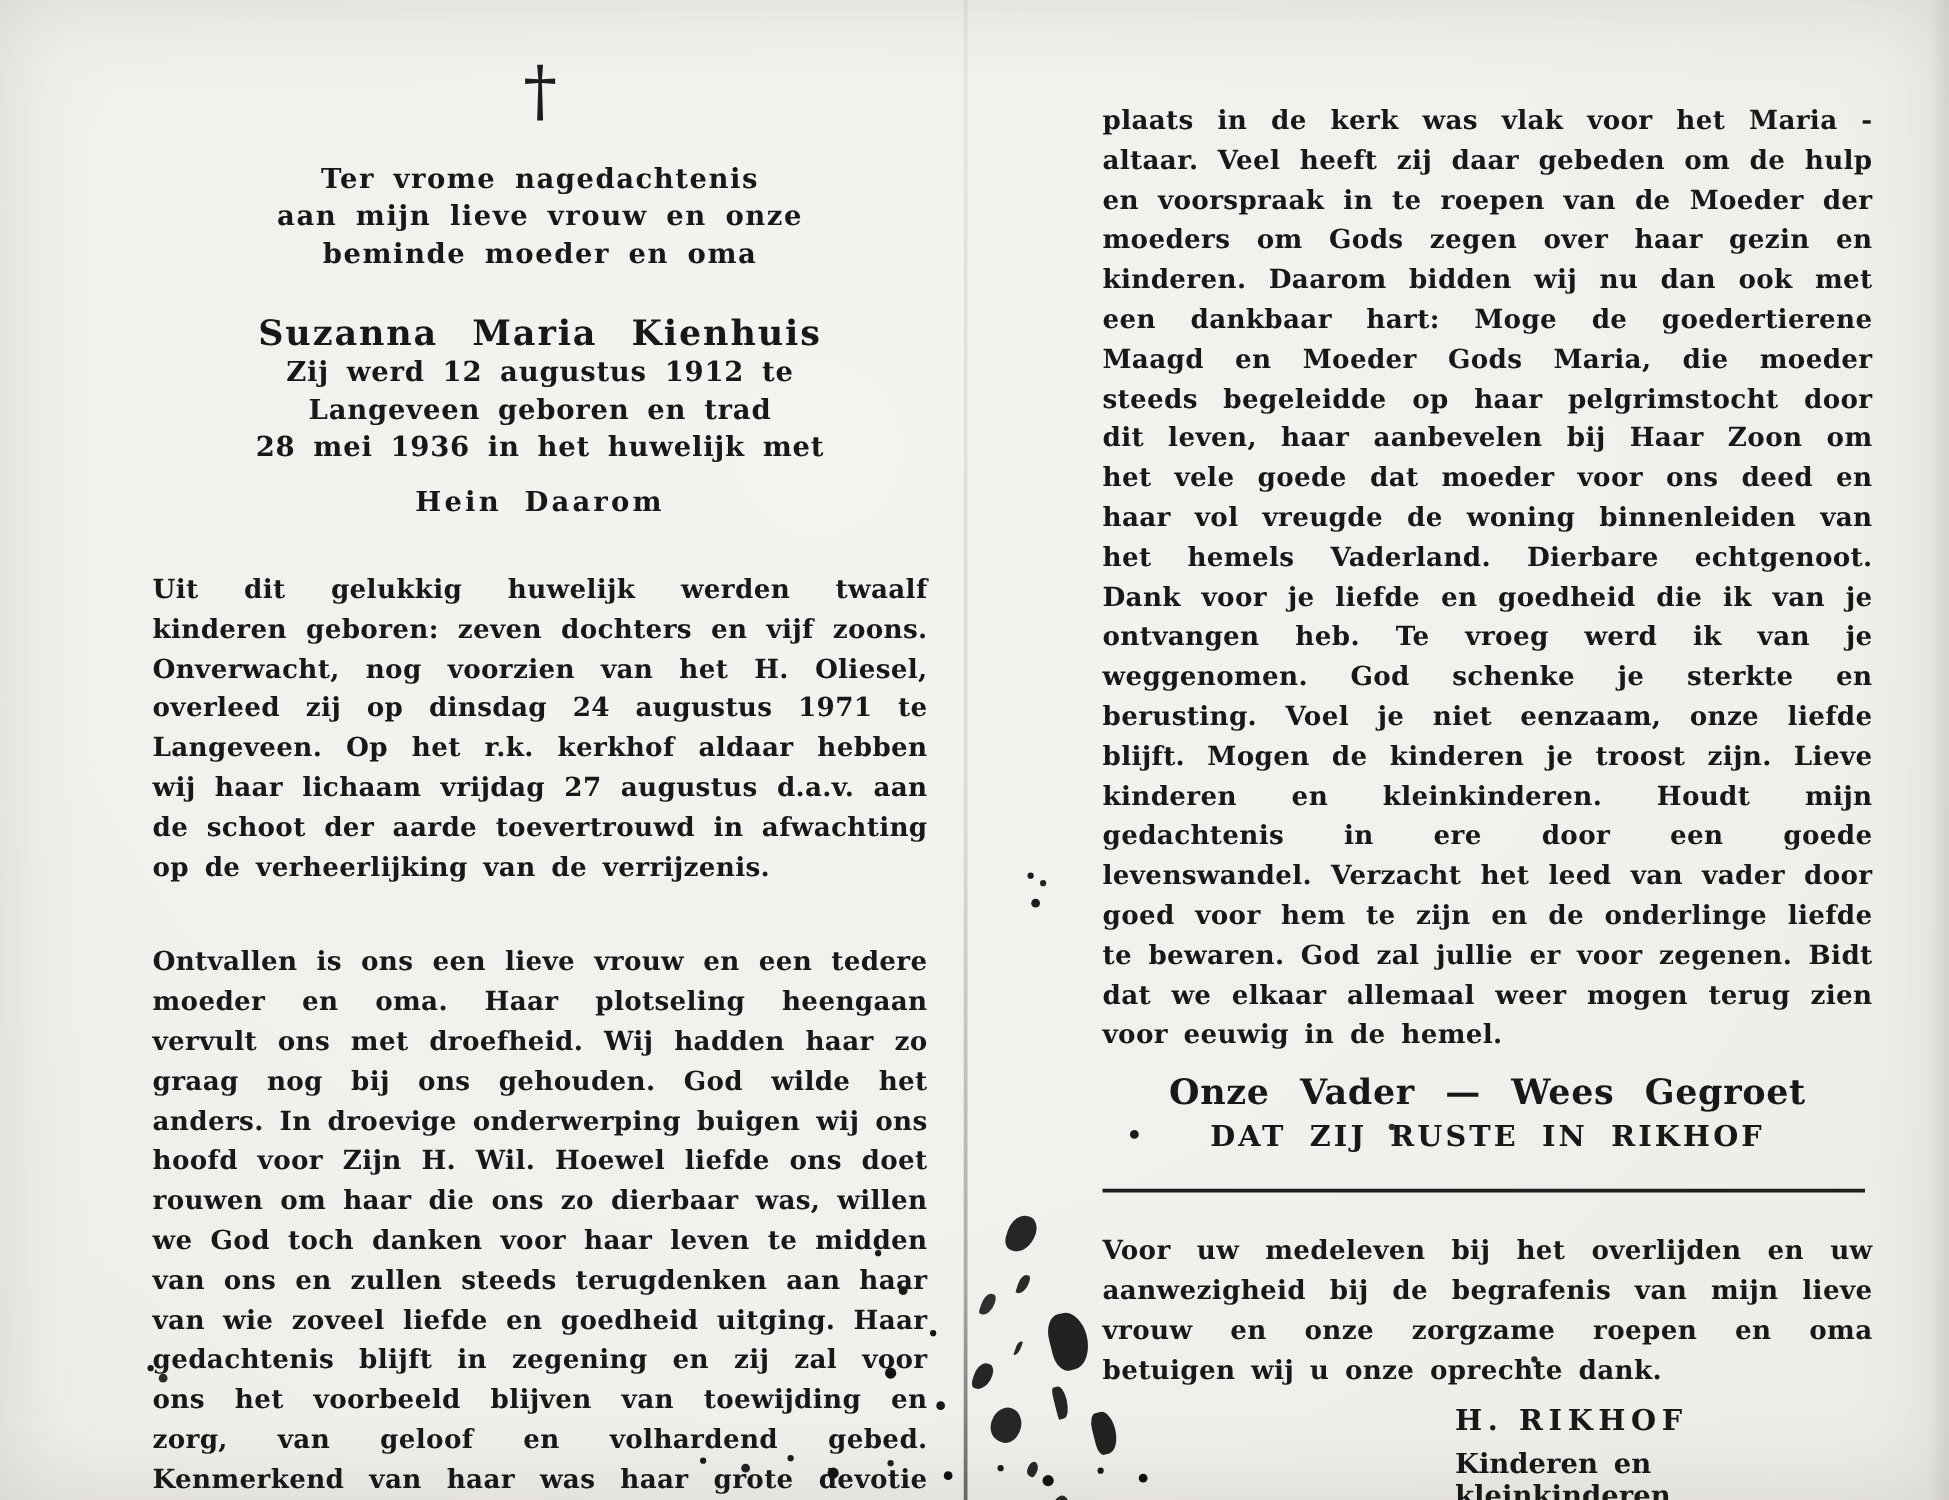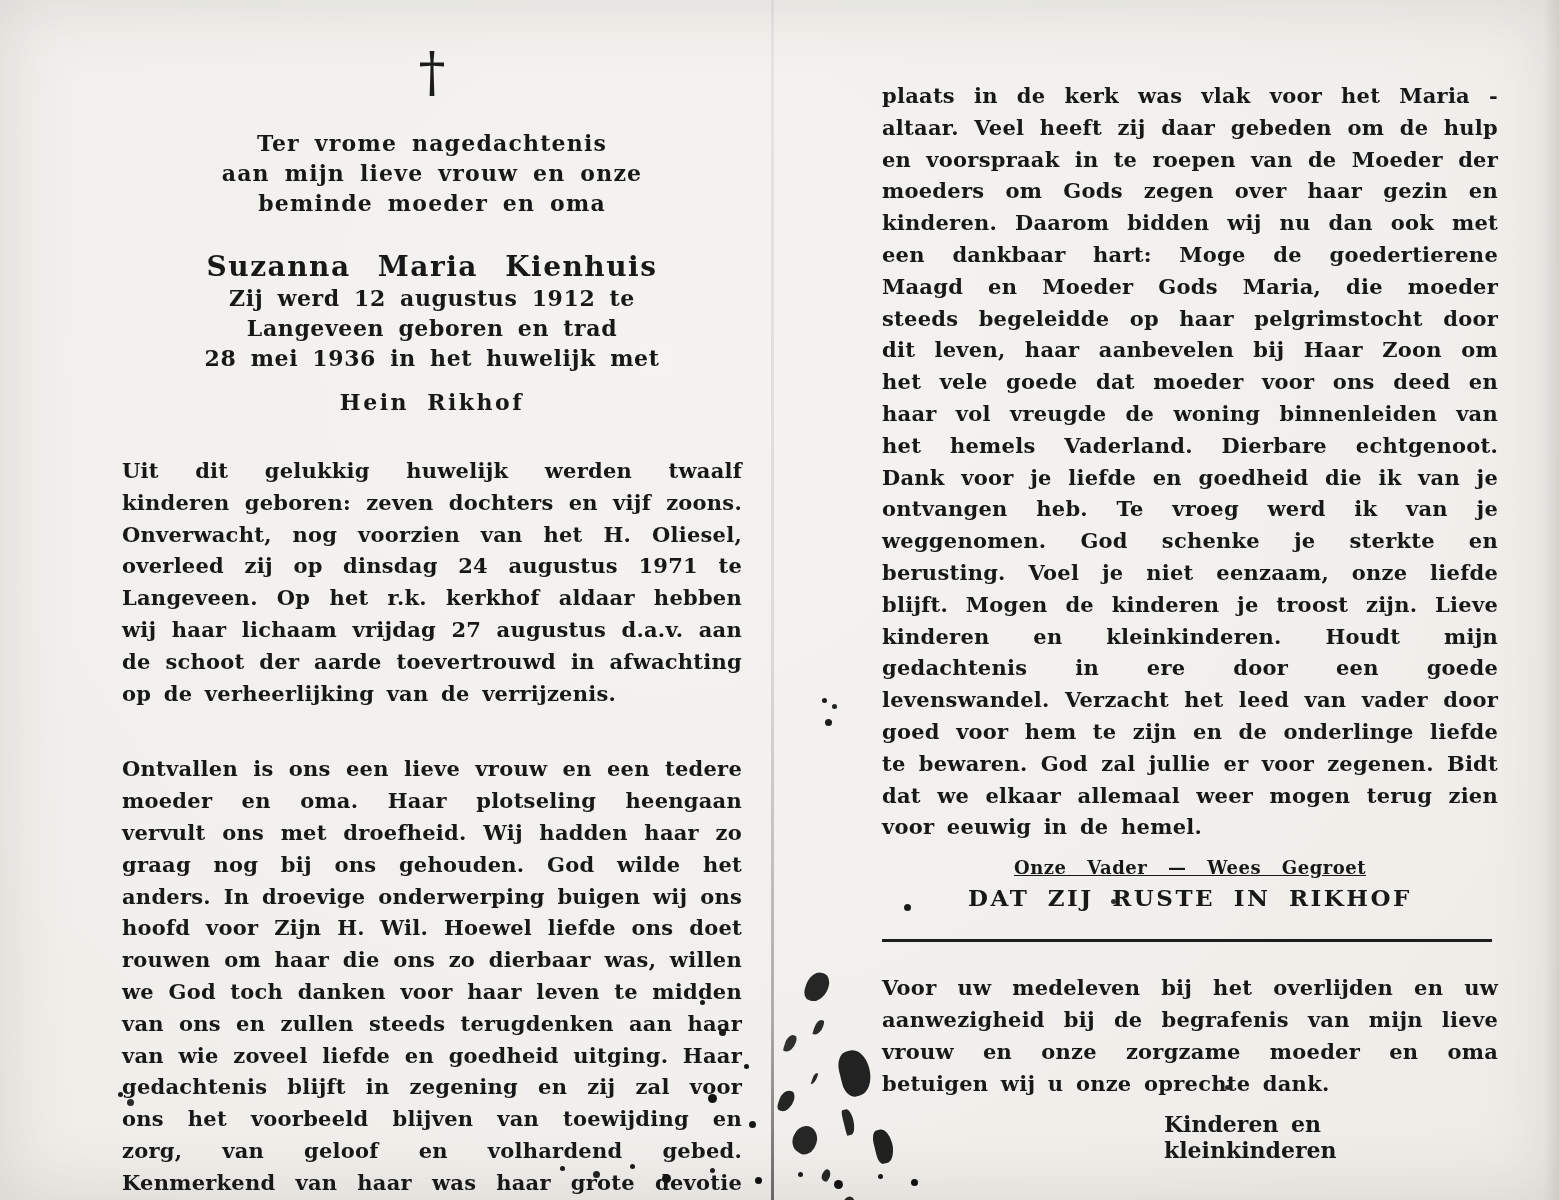--- a/index.html
+++ b/index.html
@@ -27,21 +27,21 @@
     font-size: 21px;
     line-height: 31.8px;
     font-weight: 700;
     text-align: justify;
     word-spacing: 5px;
     letter-spacing: 0.25px;
   }
   .para1 { margin-top: 40px; }
   .para2 { margin-top: 44px; }
   .prayer-block { margin-top: 14px; }
-  .prayer1 { font-size: 18px; font-weight: 700; word-spacing: 14px; letter-spacing: 0.5px; text-decoration: underline; }
+  .prayer1 { font-size: 28px; font-weight: 700; word-spacing: 14px; letter-spacing: 0.5px; }
   .prayer2 { font-size: 23px; font-weight: 700; letter-spacing: 2.5px; word-spacing: 8px; margin-top: 6px; }
   .rule { border: none; border-top: 3px solid #1e1e1e; margin: 28px 6px 0 0; }
   .thanks { margin-top: 30px; }
   .sig-block { margin-top: 12px; margin-left: 282px; }
   .sig-name { font-size: 23px; font-weight: 700; letter-spacing: 4.5px; }
   .sig-sub  { font-size: 22px; font-weight: 700; word-spacing: 5px; margin-top: 8px; }
   .fold {
     position: absolute; left: 771px; top: 0; width: 3px; height: 1200px;
     background: linear-gradient(to bottom,
       rgba(110,110,110,0.10) 0%,
@@ -64,34 +64,35 @@
 
   <div class="col col-left">
     <div class="cross center">†</div>
     <div class="intro center pre">Ter vrome nagedachtenis
 aan mijn lieve vrouw en onze
 beminde moeder en oma</div>
     <div class="name center">Suzanna Maria Kienhuis</div>
     <div class="birth center pre">Zij werd 12 augustus 1912 te
 Langeveen geboren en trad
 28 mei 1936 in het huwelijk met</div>
-    <div class="spouse center">Hein Rikhof</div>
+    <div class="spouse center">Hein Daarom</div>
     <div class="body-text para1">Uit dit gelukkig huwelijk werden twaalf kinderen geboren: zeven dochters en vijf zoons. Onverwacht, nog voorzien van het H. Oliesel, overleed zij op dinsdag 24 augustus 1971 te Langeveen. Op het r.k. kerkhof aldaar hebben wij haar lichaam vrijdag 27 augustus d.a.v. aan de schoot der aarde toevertrouwd in afwachting op de verheerlijking van de verrijzenis.</div>
     <div class="body-text para2">Ontvallen is ons een lieve vrouw en een tedere moeder en oma. Haar plotseling heengaan vervult ons met droefheid. Wij hadden haar zo graag nog bij ons gehouden. God wilde het anders. In droevige onderwerping buigen wij ons hoofd voor Zijn H. Wil. Hoewel liefde ons doet rouwen om haar die ons zo dierbaar was, willen we God toch danken voor haar leven te midden van ons en zullen steeds terugdenken aan haar van wie zoveel liefde en goedheid uitging. Haar gedachtenis blijft in zegening en zij zal voor ons het voorbeeld blijven van toewijding en zorg, van geloof en volhardend gebed. Kenmerkend van haar was haar grote devotie tot Maria. Haar geliefde</div>
   </div>
 
   <div class="col col-right">
     <div class="body-text">plaats in de kerk was vlak voor het Maria - altaar. Veel heeft zij daar gebeden om de hulp en voorspraak in te roepen van de Moeder der moeders om Gods zegen over haar gezin en kinderen. Daarom bidden wij nu dan ook met een dankbaar hart: Moge de goedertierene Maagd en Moeder Gods Maria, die moeder steeds begeleidde op haar pelgrimstocht door dit leven, haar aanbevelen bij Haar Zoon om het vele goede dat moeder voor ons deed en haar vol vreugde de woning binnenleiden van het hemels Vaderland. Dierbare echtgenoot. Dank voor je liefde en goedheid die ik van je ontvangen heb. Te vroeg werd ik van je weggenomen. God schenke je sterkte en berusting. Voel je niet eenzaam, onze liefde blijft. Mogen de kinderen je troost zijn. Lieve kinderen en kleinkinderen. Houdt mijn gedachtenis in ere door een goede levenswandel. Verzacht het leed van vader door goed voor hem te zijn en de onderlinge liefde te bewaren. God zal jullie er voor zegenen. Bidt dat we elkaar allemaal weer mogen terug zien voor eeuwig in de hemel.</div>
     <div class="prayer-block center">
       <div class="prayer1">Onze Vader — Wees Gegroet</div>
       <div class="prayer2">DAT ZIJ RUSTE IN RIKHOF</div>
     </div>
     <hr class="rule">
-    <div class="body-text thanks">Voor uw medeleven bij het overlijden en uw aanwezigheid bij de begrafenis van mijn lieve vrouw en onze zorgzame moeder en oma betuigen wij u onze oprechte dank.</div>
+    <div class="body-text thanks">Voor uw medeleven bij het overlijden en uw aanwezigheid bij de begrafenis van mijn lieve vrouw en onze zorgzame roepen en oma betuigen wij u onze oprechte dank.</div>
     <div class="sig-block">
+      <div class="sig-name">H. RIKHOF</div>
       <div class="sig-sub">Kinderen en kleinkinderen</div>
     </div>
 
   </div>
 
   <div class="fold"></div>
   <div class="edge-right"></div>
 
   <div class="smudges">
     <div class="blob" style="left:806px; top:972px; width:22px; height:30px; border-radius:58% 42% 65% 35%; transform:rotate(18deg);

